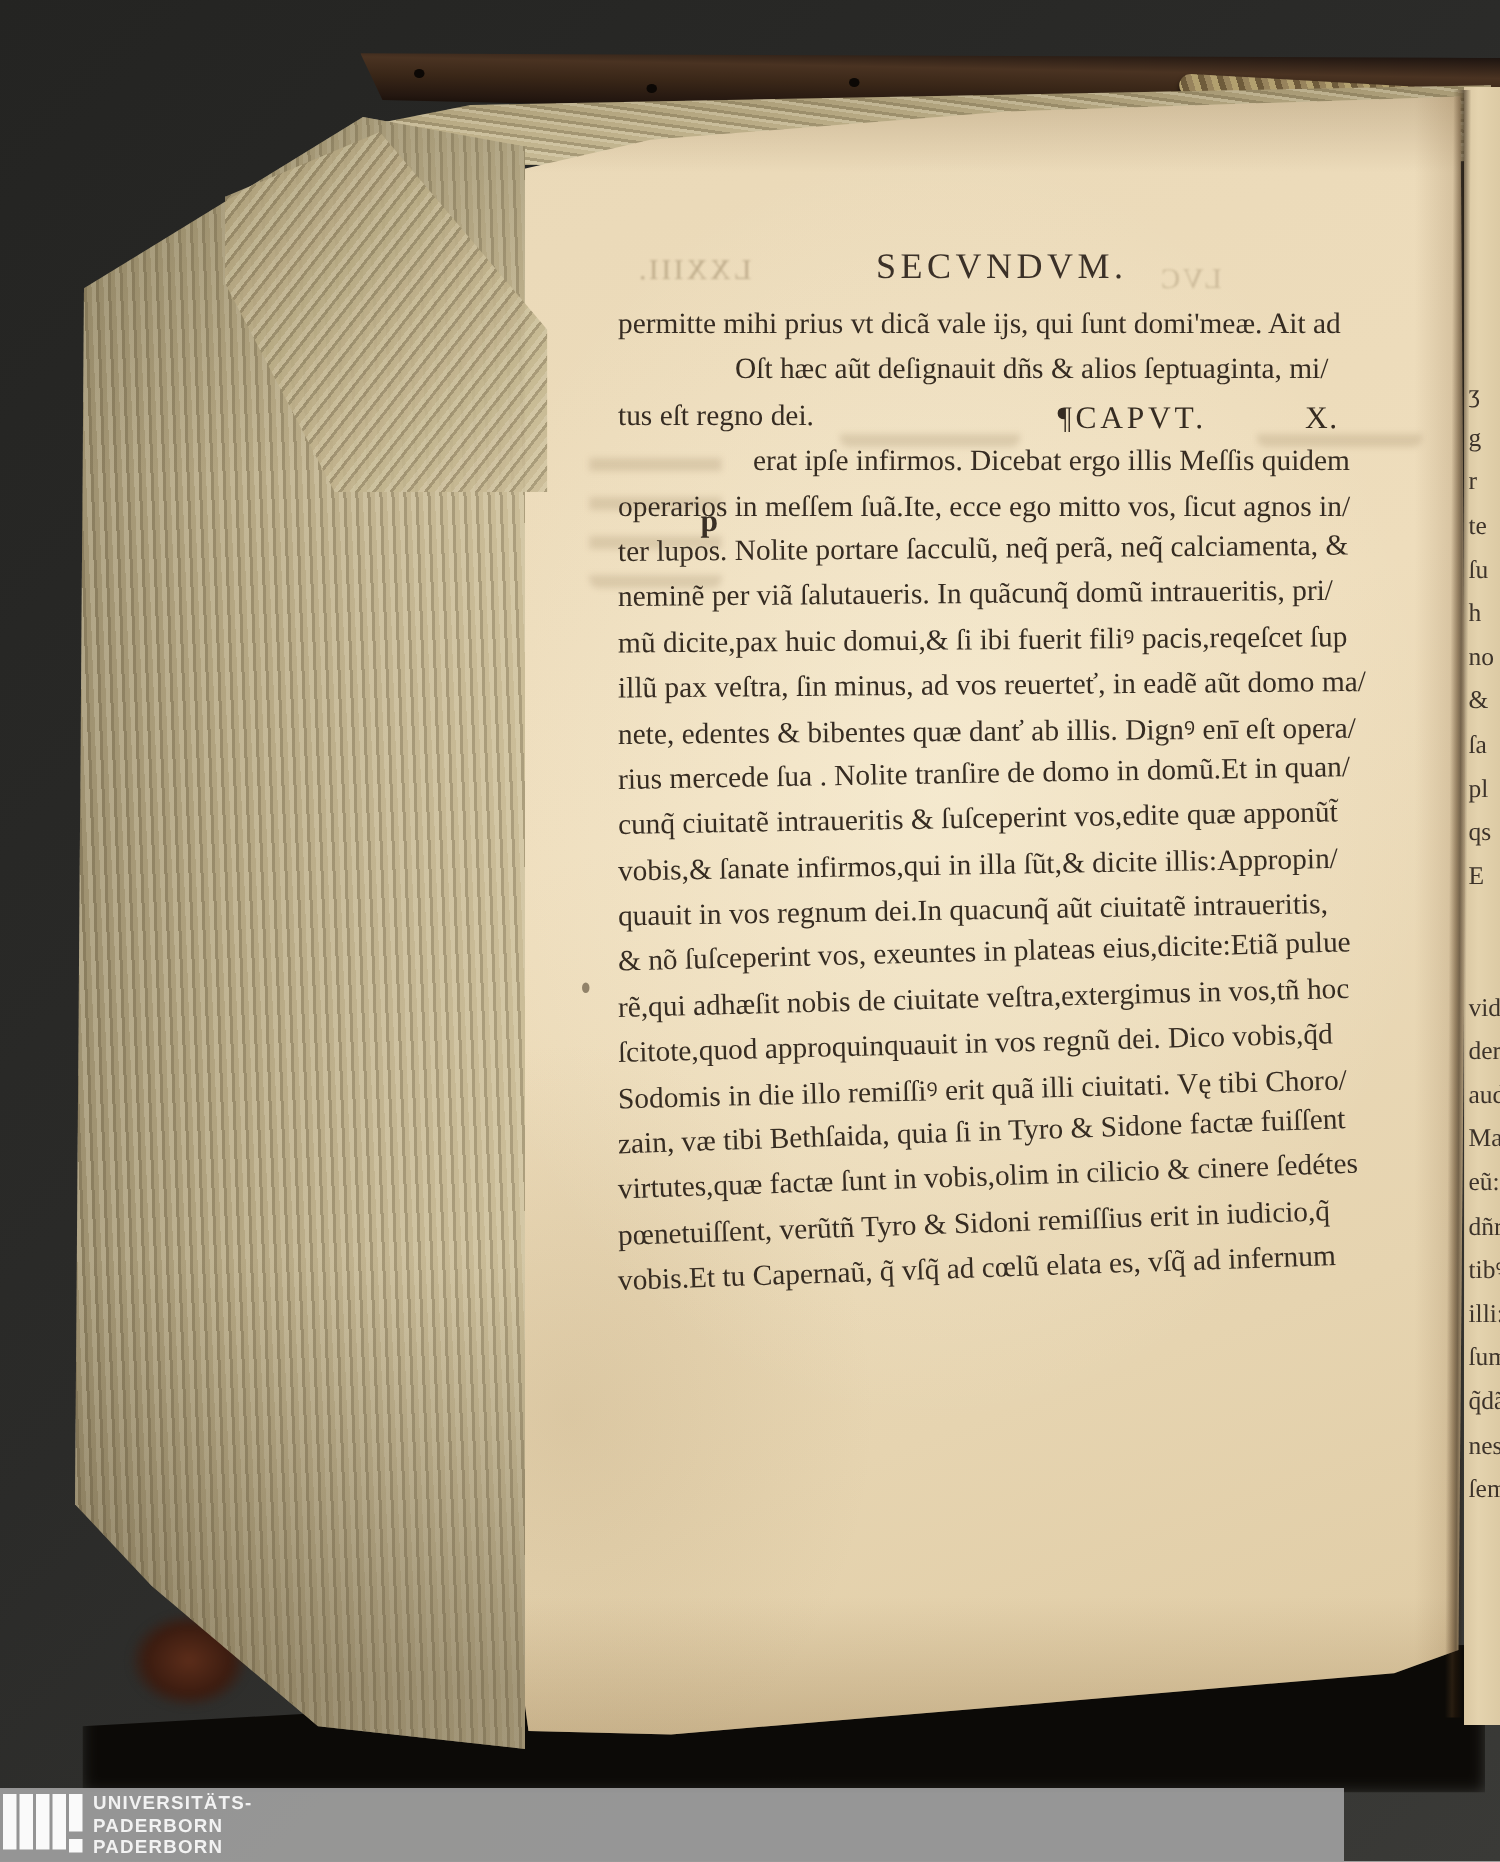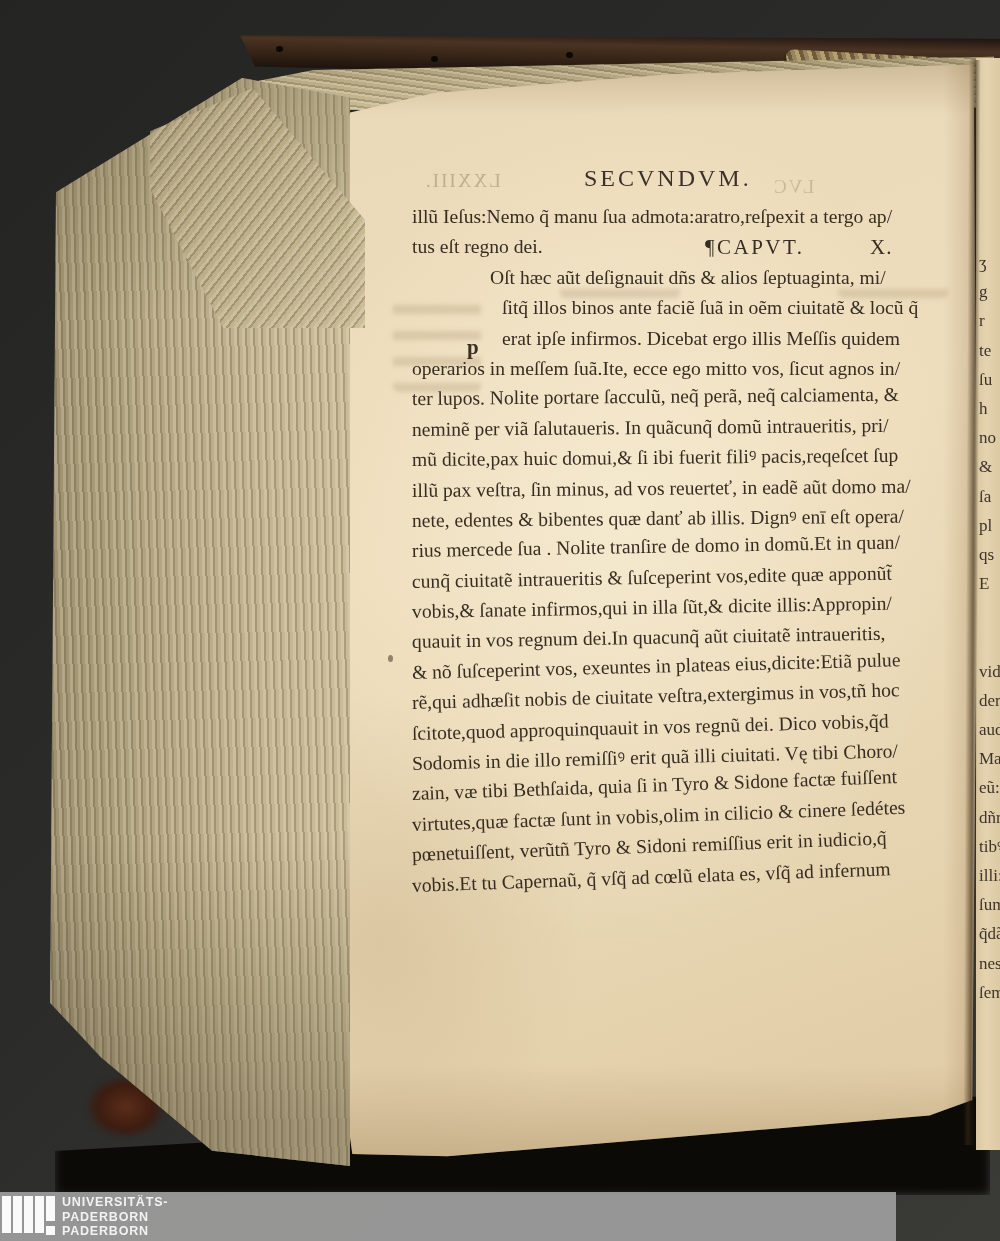--- a/index.html
+++ b/index.html
@@ -206,28 +206,27 @@
 <div class="abs smudge" style="left:393px;top:296px;width:88px;height:96px;"></div>
 <div class="abs smudge" style="left:560px;top:282px;width:120px;height:16px;"></div>
 <div class="abs smudge" style="left:838px;top:282px;width:110px;height:16px;"></div>
 <div class="abs pinhole"></div>
 
 <div class="abs running-header">SECVNDVM.</div>
 
 <div class="abs textblock">
   <div class="guide-letter">p</div>
 
-  <div class="row">illũ Ieſus:Nemo q̃ manu ſua admota:aratro,reſpexit a tergo ap/</div>
+  <div class="row">permitte mihi prius vt dicã vale ĳs, qui ſunt domi'meæ. Ait ad</div>
+  <div class="row ind1">Oſt hæc aũt deſignauit dñs &amp; alios ſeptuaginta, mi/</div>
   <div class="row">
     <span>tus eſt regno dei.</span>
     <span class="caput-label">¶CAPVT.</span>
     <span class="caput-num">X.</span>
   </div>
-  <div class="row ind1">Oſt hæc aũt deſignauit dñs &amp; alios ſeptuaginta, mi/</div>
-  <div class="row ind2">ſitq̃ illos binos ante faciẽ ſuã in oẽm ciuitatẽ &amp; locũ q̃</div>
   <div class="row ind2">erat ipſe infirmos. Dicebat ergo illis Meſſis quidem</div>
   <div class="row">operarios in meſſem ſuã.Ite, ecce ego mitto vos, ſicut agnos in/</div>
   <div class="row r1">ter lupos. Nolite portare ſacculũ, neq̃ perã, neq̃ calciamenta, &amp;</div>
   <div class="row r1">neminẽ per viã ſalutaueris. In quãcunq̃ domũ intraueritis, pri/</div>
   <div class="row r1">mũ dicite,pax huic domui,&amp; ſi ibi fuerit filiꝰ pacis,reqeſcet ſup</div>
   <div class="row r1">illũ pax veſtra, ſin minus, ad vos reuerteť, in eadẽ aũt domo ma/</div>
   <div class="row r1">nete, edentes &amp; bibentes quæ danť ab illis. Dignꝰ enī eſt opera/</div>
   <div class="row r2">rius mercede ſua . Nolite tranſire de domo in domũ.Et in quan/</div>
   <div class="row r2">cunq̃ ciuitatẽ intraueritis &amp; ſuſceperint vos,edite quæ apponũt̃</div>
   <div class="row r2">vobis,&amp; ſanate infirmos,qui in illa ſũt,&amp; dicite illis:Appropin/</div>

